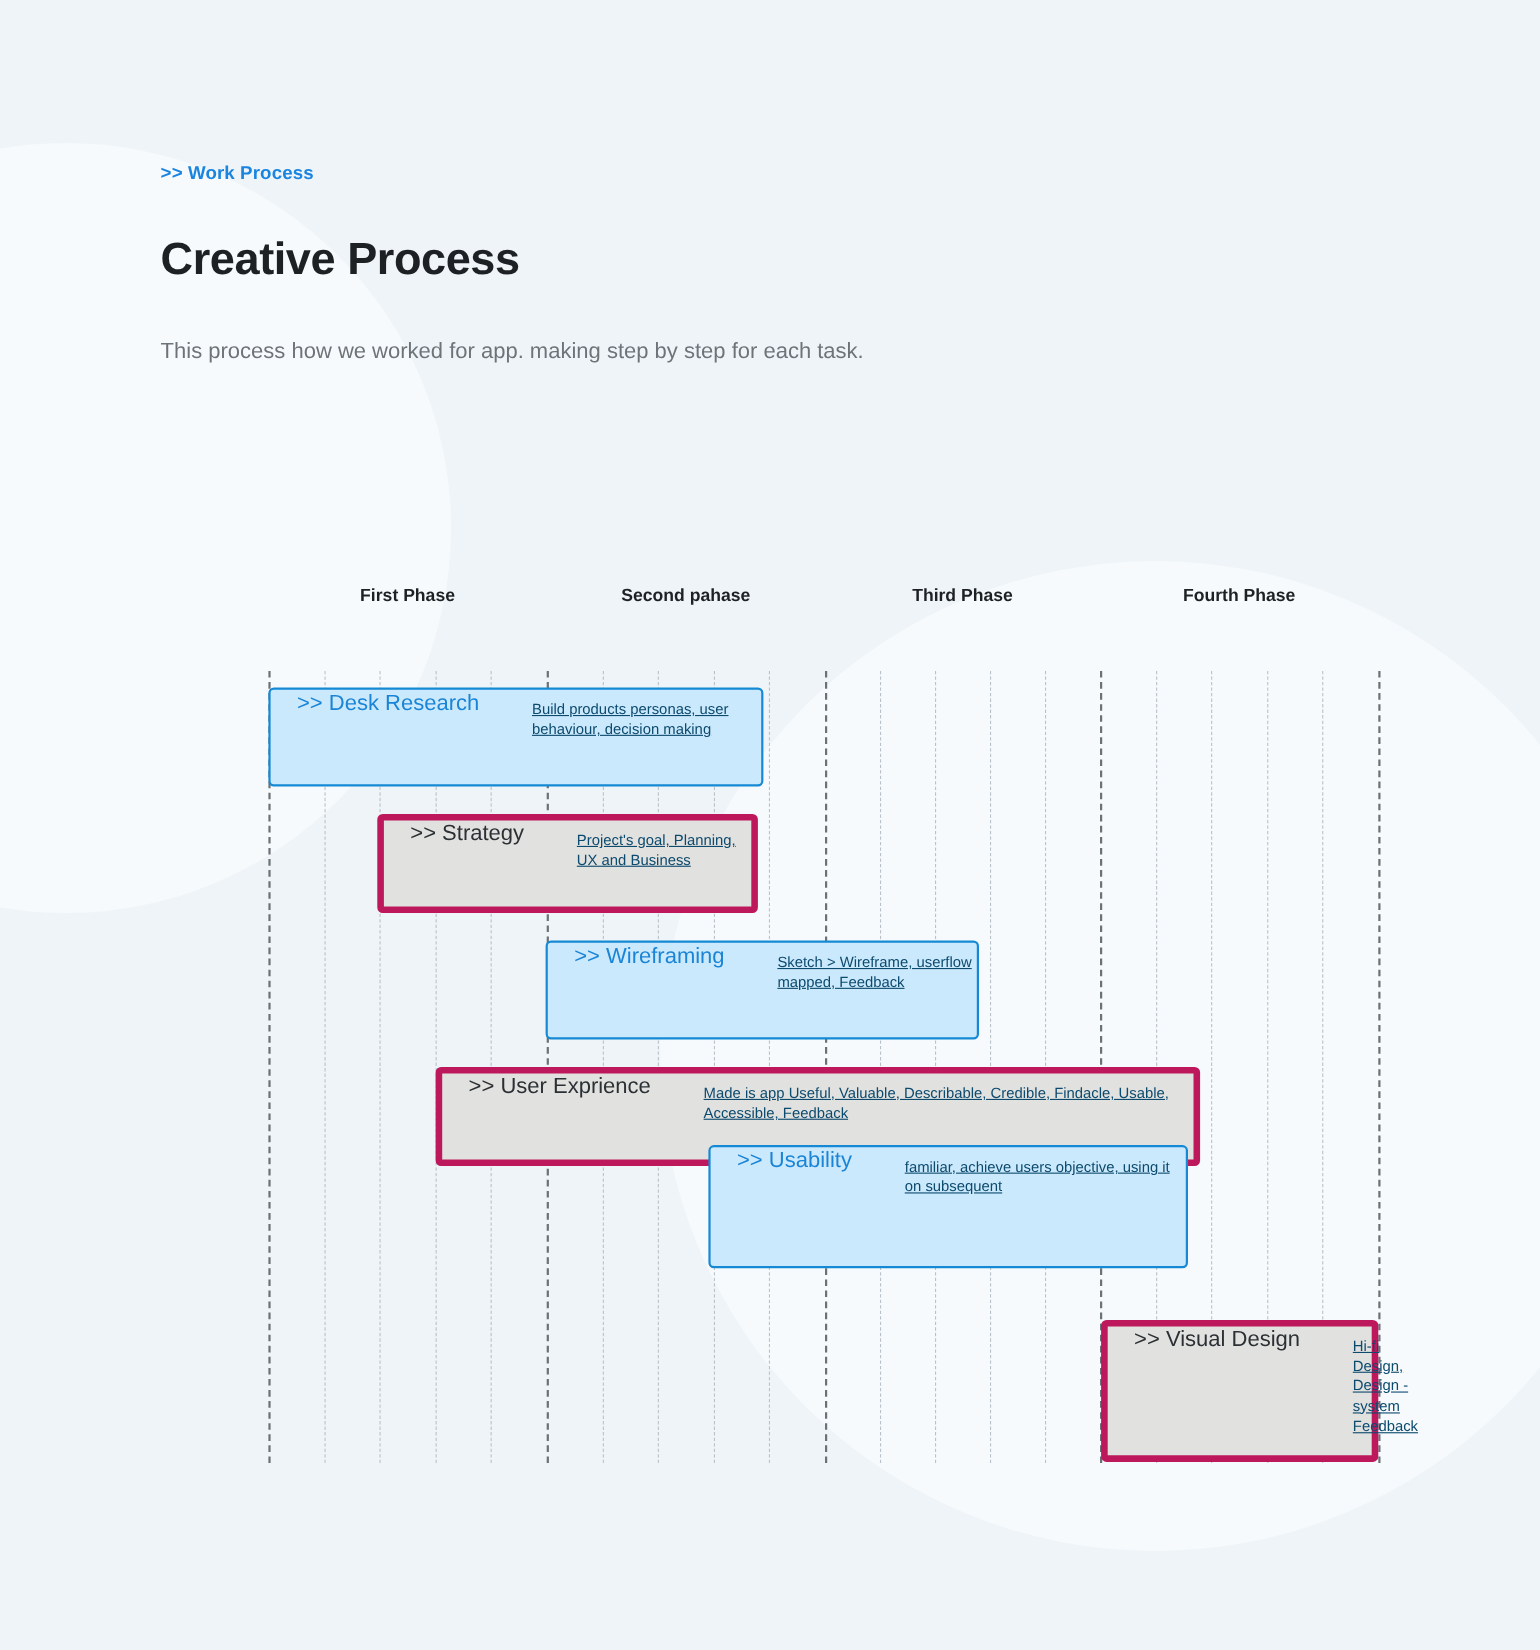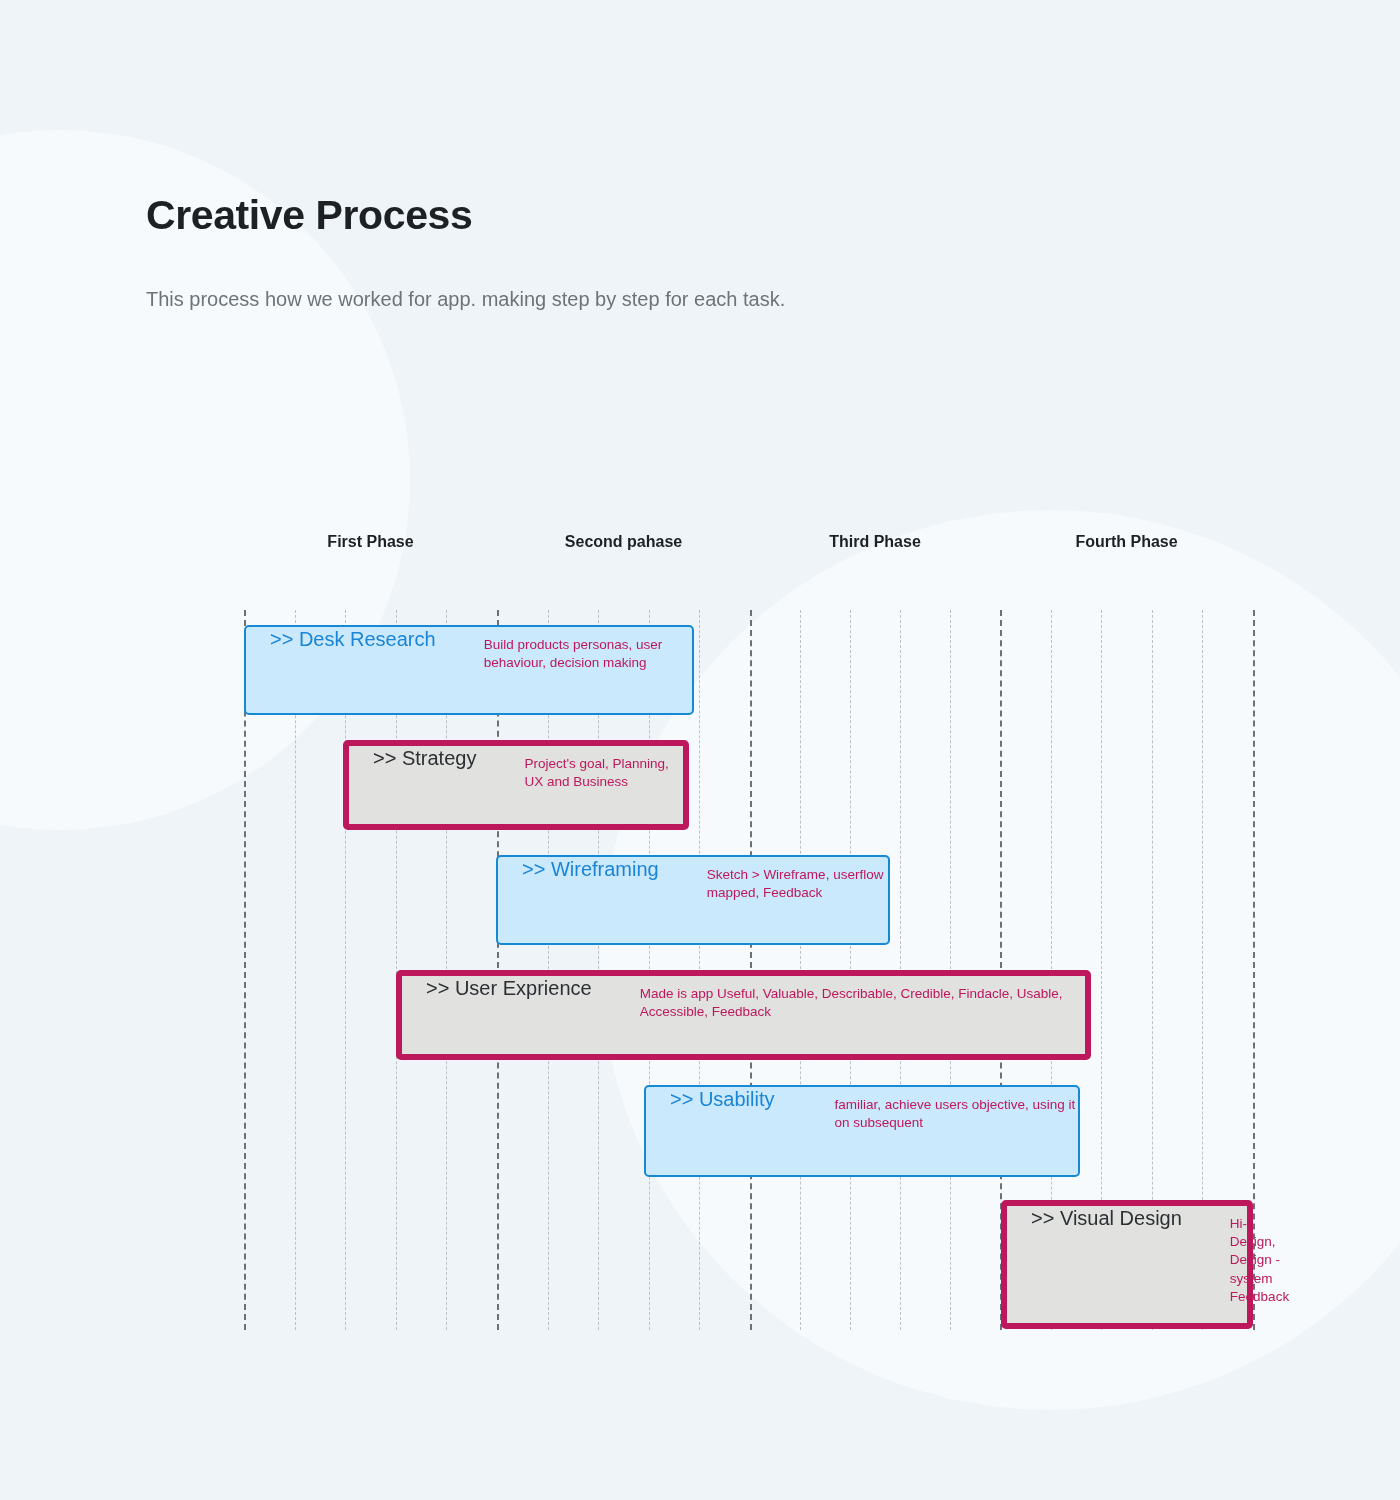--- a/index.html
+++ b/index.html
@@ -32,32 +32,34 @@
   .bar{
     position:absolute;box-sizing:border-box;border-radius:5px;
     display:flex;flex-direction:row;justify-content:center;
   }
   .bar.blue{background:#cbe9fc;border:2px solid #1589d4;}
   .bar.gray{background:#e1e1df;border:6px solid #be185d;}
   .bar-title{font-size:20px;line-height:1.2;padding-left:24px;white-space:nowrap;}
   .bar.blue .bar-title{color:#1a85d6;}
   .bar.gray .bar-title{color:#2b3034;}
   .bar-sub{
-    font-size:13.5px;line-height:1.35;color:#be185d;padding-left:48px;
+    font-size:13.5px;line-height:1.35;color:#0c4a6e;padding-left:48px;
     margin-top:9px;
+    text-decoration:underline;
   }
   .bar.wrapsub .bar-sub{white-space:pre-line;}
 </style>
 </head>
 <body>
 
 <div class="deco" id="deco-tl"></div>
 <div class="deco" id="deco-mid"></div>
 
 <div class="header">
+  <div class="eyebrow">&gt;&gt; Work Process</div>
   <div class="title">Creative Process</div>
   <div class="subtitle">This process how we worked for app. making step by step for each task.</div>
 </div>
 
 <div class="chart" id="chart">
   <div id="gridlines">
       <div class="gridline major" style="left: 244px;"></div>
       <div class="gridline minor" style="left: 294.6px;"></div>
       <div class="gridline minor" style="left: 345.2px;"></div>
       <div class="gridline minor" style="left: 395.8px;"></div>
@@ -95,21 +97,21 @@
         <div class="bar-sub">Project's goal, Planning, UX and Business</div>
       </div>
       <div class="bar blue" style="left: 496px; width: 394px; top: 855px; height: 90px;">
         <div class="bar-title">&gt;&gt; Wireframing</div>
         <div class="bar-sub">Sketch &gt; Wireframe, userflow mapped, Feedback</div>
       </div>
       <div class="bar gray" style="left: 396px; width: 695px; top: 970px; height: 90px;">
         <div class="bar-title">&gt;&gt; User Exprience</div>
         <div class="bar-sub">Made is app Useful, Valuable, Describable, Credible, Findacle, Usable, Accessible, Feedback</div>
       </div>
-      <div class="bar blue" style="left: 644px; width: 436px; top: 1085px; height: 92px; gap: 12px;">
+      <div class="bar blue" style="left: 644px; width: 436px; top: 1041px; height: 112px;">
         <div class="bar-title">&gt;&gt; Usability</div>
         <div class="bar-sub">familiar, achieve users objective, using it on subsequent</div>
       </div>
       <div class="bar gray wrapsub" style="left: 1001px; width: 252px; top: 1200px; height: 129px; justify-content: space-between;">
         <div class="bar-title">&gt;&gt; Visual Design</div>
         <div class="bar-sub">Hi-fi Design, Design -
 system Feedback</div>
       </div>
     </div>
 </div>

